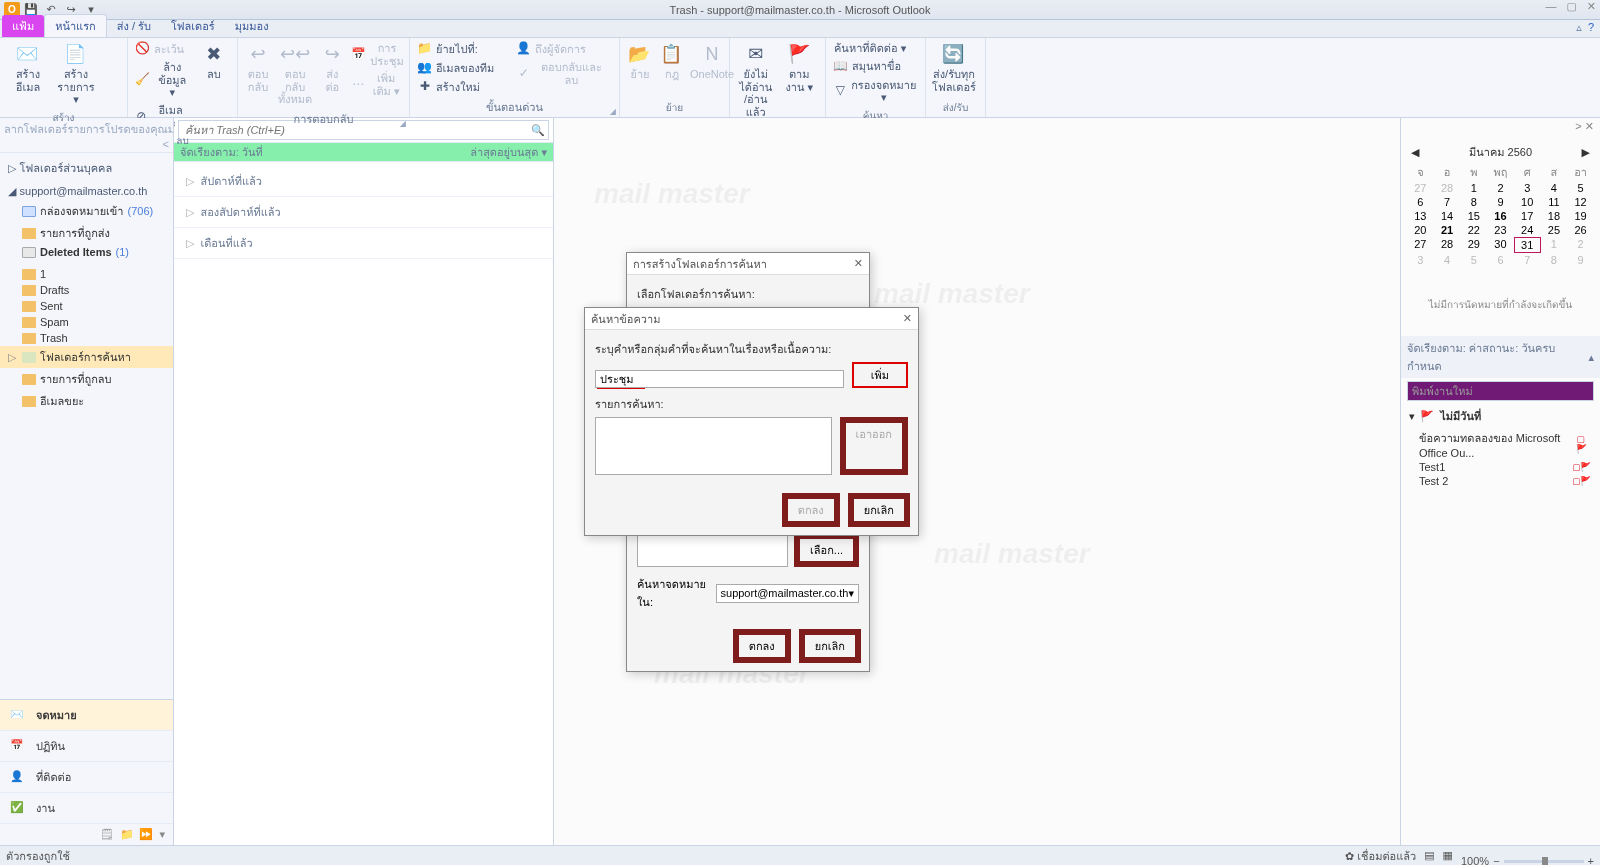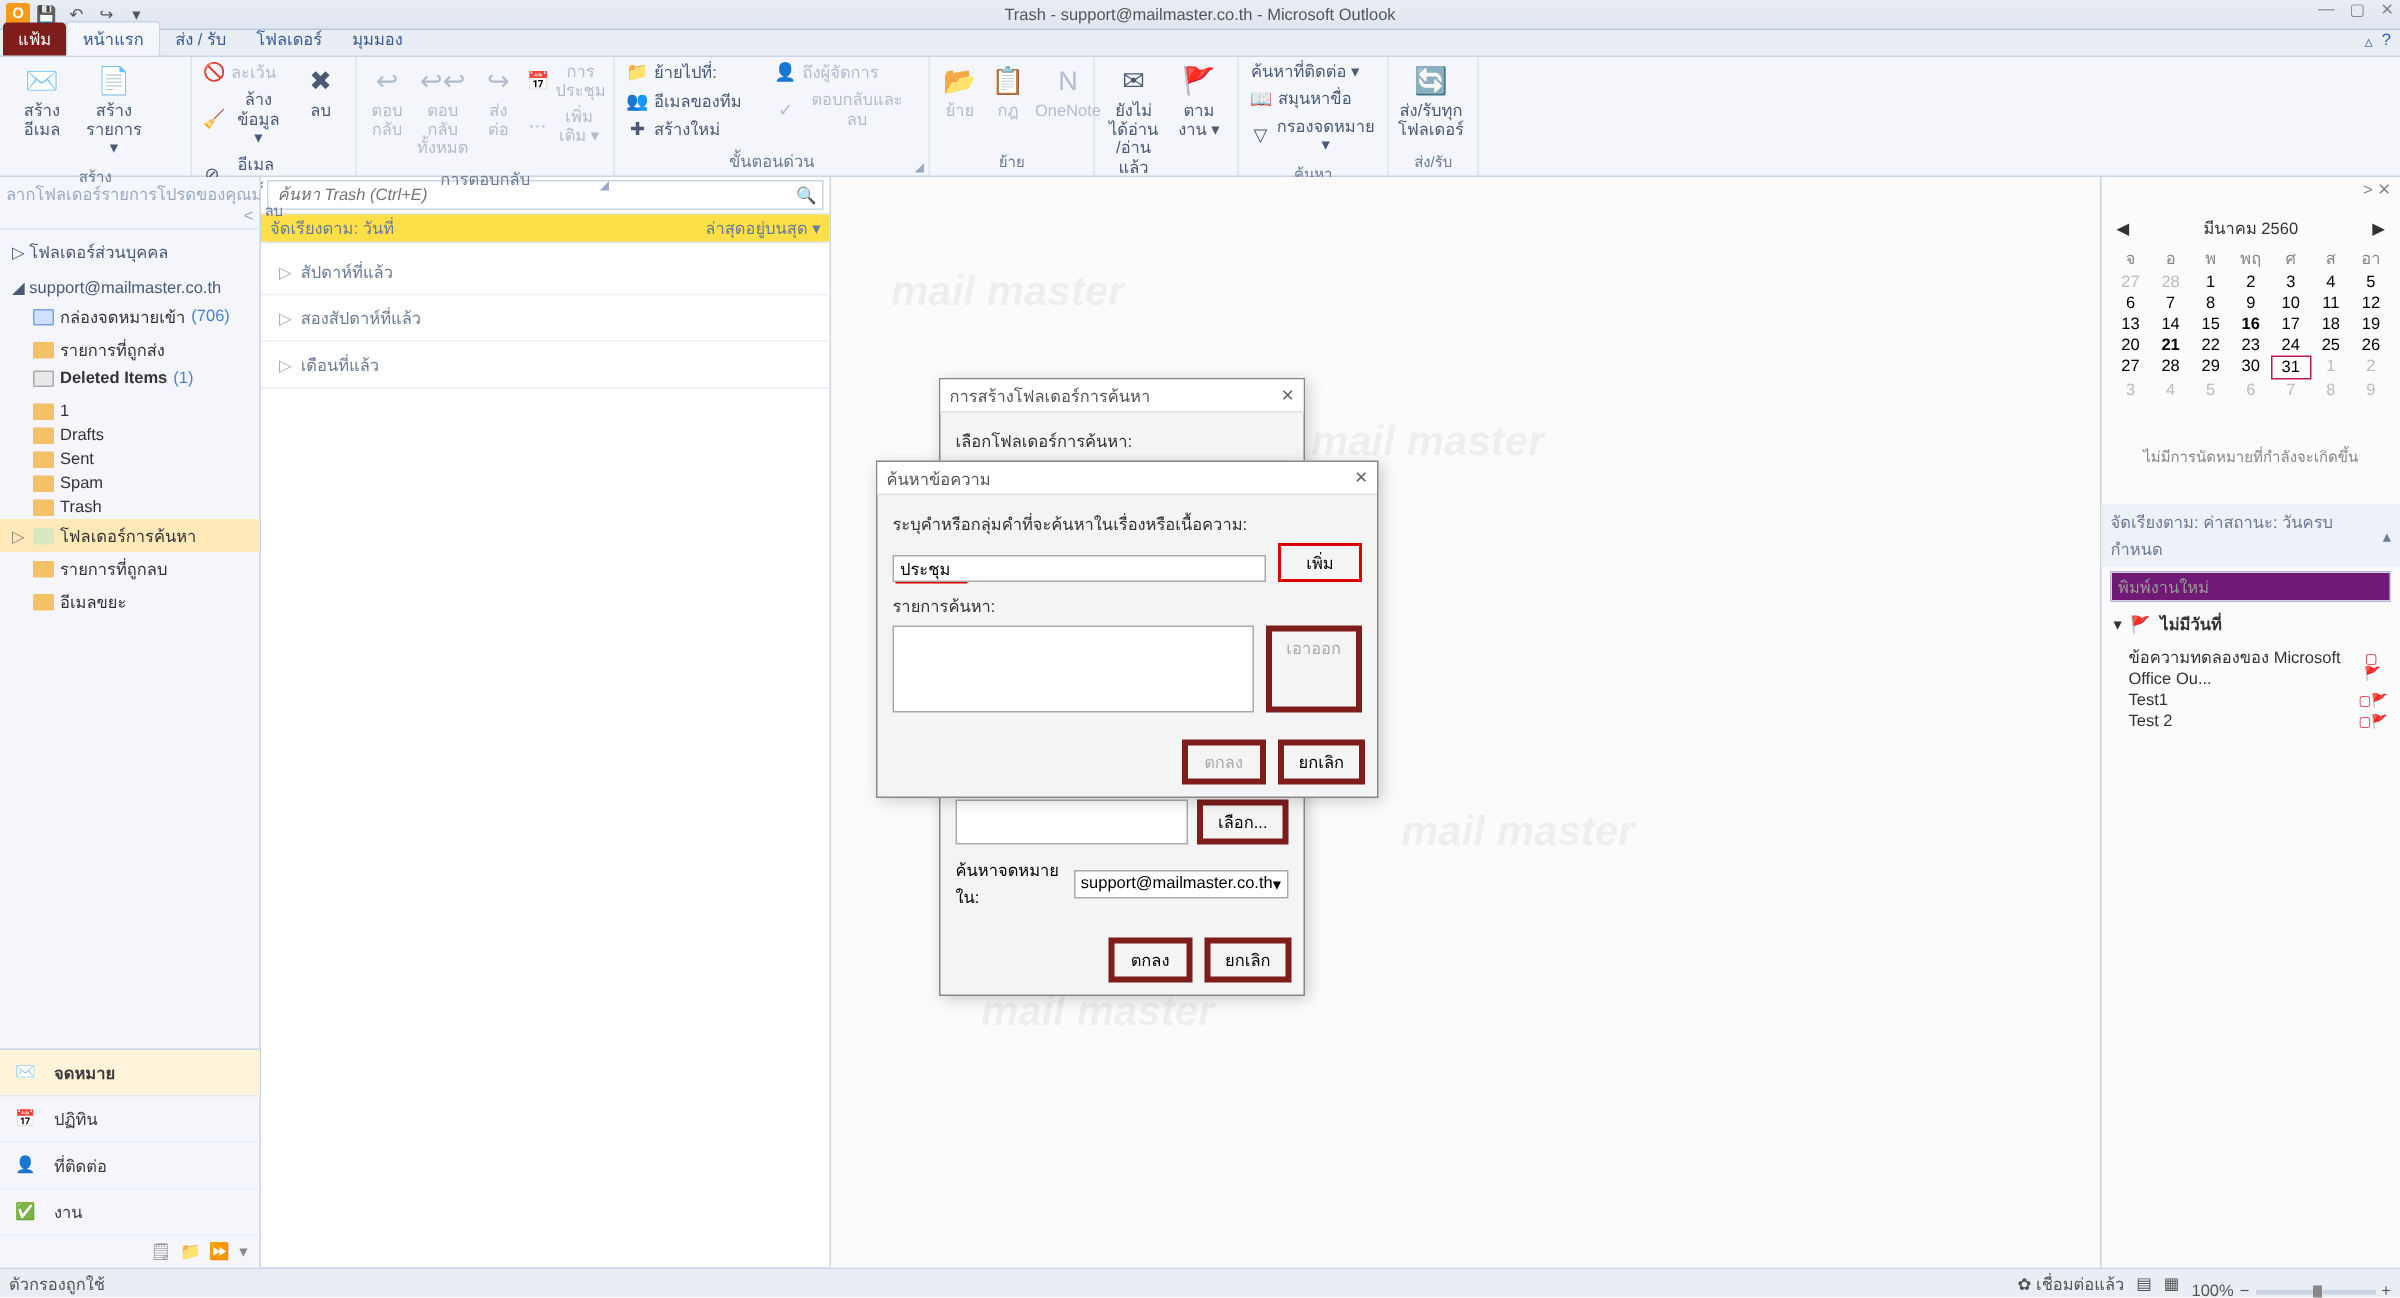--- a/index.html
+++ b/index.html
@@ -9,21 +9,21 @@
 .titlebar { height: 20px; background: linear-gradient(#e9edf4, #dfe6f0); display: flex; align-items: center; position: relative; border-bottom: 1px solid #b6c4d9; }
 .qat { display: flex; gap: 2px; padding-left: 4px; align-items: center; }
 .qat .btn { width: 18px; height: 16px; display: flex; align-items: center; justify-content: center; color: #555; }
 .ol-icon { width: 16px; height: 16px; background: #f59b1a; color: #fff; display: flex; align-items: center; justify-content: center; font-weight: bold; border-radius: 2px; font-size: 10px; }
 .title-center { position: absolute; left: 50%; transform: translateX(-50%); color: #555; }
 .win-controls { position: absolute; right: 4px; top: 0; display: flex; gap: 10px; color: #888; }
 
 
 .tabbar { height: 18px; background: #e9edf4; display: flex; align-items: flex-end; padding-left: 2px; border-bottom: 1px solid #c9d4e4; position: relative; }
 .tab { padding: 2px 10px; color: #3b5998; }
-.tab.file { background: #7f1d1d; color: #fff; border-radius: 3px 3px 0 0; }
+.tab.file { background: #d946ef; color: #fff; border-radius: 3px 3px 0 0; }
 .tab.active { background: #f4f6fb; border: 1px solid #c9d4e4; border-bottom: none; border-radius: 3px 3px 0 0; }
 .tab-help { position: absolute; right: 6px; top: 1px; color: #5b79a6; display: flex; gap: 6px; }
 
 
 .ribbon { height: 80px; background: #f4f6fb; border-bottom: 1px solid #c9d4e4; display: flex; }
 .rgroup { border-right: 1px solid #dbe3ef; display: flex; flex-direction: column; }
 .rgroup-body { flex: 1; display: flex; align-items: flex-start; padding: 2px 6px; gap: 4px; }
 .rgroup-label { text-align: center; font-size: 10px; color: #6b7b95; padding-bottom: 2px; position: relative; }
 .rgroup-label .dlauncher { position: absolute; right: 3px; bottom: 2px; color: #9baac2; font-size: 8px; }
 .rbtn { display: flex; flex-direction: column; align-items: center; justify-content: flex-start; width: 44px; padding: 2px; color: #4a5a75; text-align: center; line-height: 1.15; }
@@ -48,21 +48,21 @@
 .tree-item .ar { color: #888; margin-left: -14px; width: 10px; }
 .navbtm { border-top: 1px solid #c9d4e4; }
 .navbtn { display: flex; align-items: center; gap: 8px; padding: 6px 10px; color: #3b3b3b; border-bottom: 1px solid #e6ecf5; }
 .navbtn .nic { width: 18px; height: 14px; }
 .navmini { display: flex; gap: 6px; padding: 4px 8px; justify-content: flex-end; color: #888; }
 
 .listpane { width: 380px; border-right: 1px solid #c9d4e4; display: flex; flex-direction: column; }
 .searchbox { margin: 2px 4px; height: 20px; border: 1px solid #c9d4e4; display: flex; align-items: center; background: #fff; }
 .searchbox input { flex: 1; border: none; outline: none; padding: 0 6px; color: #999; font-style: italic; }
 .searchbox .sic { width: 20px; text-align: center; color: #6b7b95; }
-.arrangebar { height: 20px; border-top: 1px solid #e2e8f1; border-bottom: 1px solid #e2e8f1; background: #fde047; display: flex; align-items: center; padding: 0 6px; color: #6b7b95; justify-content: space-between; }
+.arrangebar { height: 20px; border-top: 1px solid #e2e8f1; border-bottom: 1px solid #e2e8f1; background: #86efac; display: flex; align-items: center; padding: 0 6px; color: #6b7b95; justify-content: space-between; }
 .listgroups { padding: 4px 0; }
 .lgrp { padding: 6px 12px; border-bottom: 1px solid #eef1f7; color: #6b7b95; }
 .lgrp .chev { color: #aaa; margin-right: 6px; }
 
 .readpane { flex: 1; background: #fbfbfb; position: relative; }
 
 
 .todopane { width: 200px; border-left: 1px solid #c9d4e4; background: #fbfbfb; display: flex; flex-direction: column; }
 .cal { padding: 6px; }
 .cal-hdr { display: flex; justify-content: space-between; align-items: center; padding: 2px 4px; color: #333; }
@@ -82,21 +82,21 @@
 
 
 .dialog { position: absolute; background: #f4f4f4; border: 1px solid #888; box-shadow: 2px 2px 10px rgba(0,0,0,.2); }
 .dlg-title { height: 22px; background: #fff; border-bottom: 1px solid #ddd; display: flex; align-items: center; padding: 0 6px; color: #555; justify-content: space-between; }
 .dlg-title .close { color: #666; }
 .dlg-body { padding: 10px; }
 .dlg-body label { display: block; margin-bottom: 4px; color: #333; }
 .dlg-body .txt { width: 100%; border: 1px solid #aaa; padding: 2px 4px; background: #fff; }
 .dlg-body .sel { width: 100%; border: 1px solid #aaa; padding: 2px 4px; background: #fff; display: flex; justify-content: space-between; align-items: center; }
 .dlg-btns { display: flex; justify-content: flex-end; gap: 8px; padding: 8px; }
-.dlg-btn { min-width: 56px; padding: 2px 10px; border: 4px solid #7f1d1d; background: #f4f4f4; text-align: center; }
+.dlg-btn { min-width: 56px; padding: 2px 10px; border: 6px solid #7f1d1d; background: #f4f4f4; text-align: center; }
 .dlg-btn.disabled { color: #aaa; }
 .redbox { border: 2px solid #d00 !important; }
 .under-red { border-bottom: 2px solid #d00; }
 
 #dlg1 { left: 626px; top: 252px; width: 244px; }
 #dlg2 { left: 584px; top: 307px; width: 335px; z-index: 5; }
 
 
 .statusbar { height: 20px; background: #e9edf4; border-top: 1px solid #c9d4e4; display: flex; align-items: center; padding: 0 6px; justify-content: space-between; color: #555; }
 .status-right { display: flex; align-items: center; gap: 8px; }

